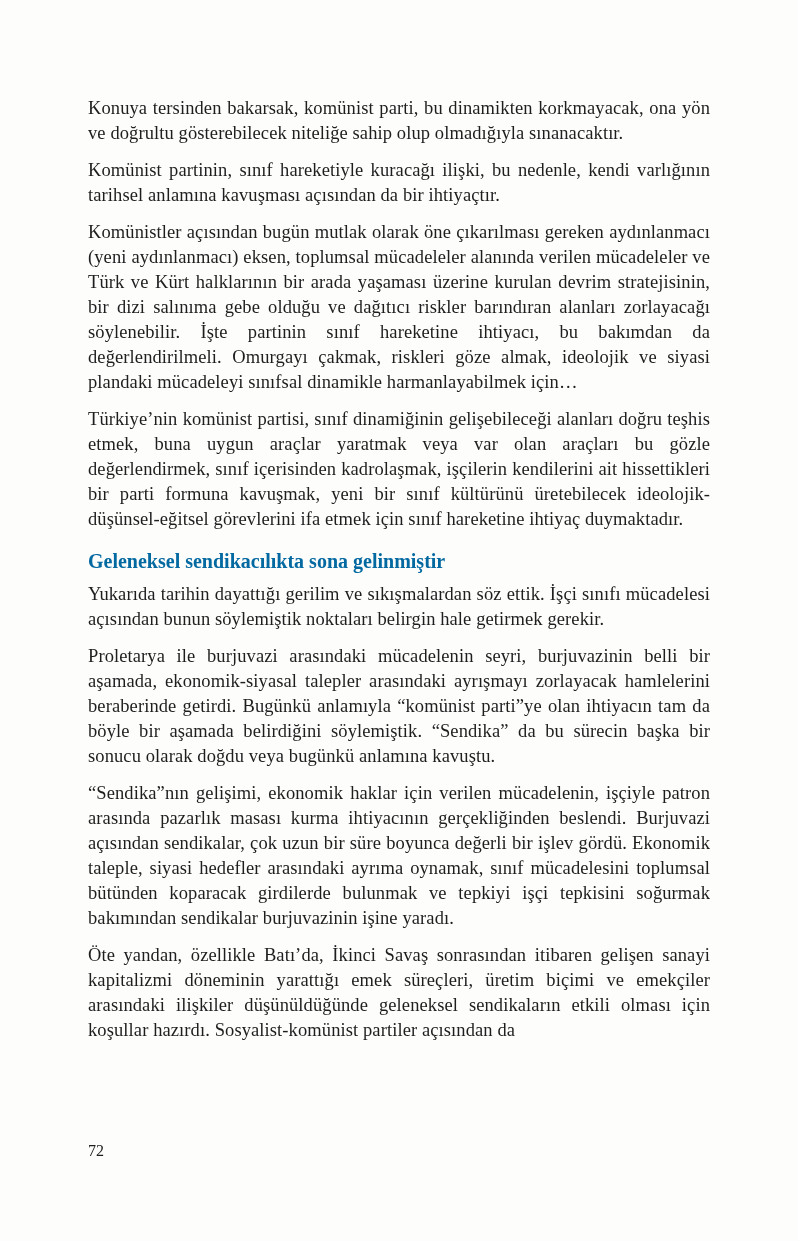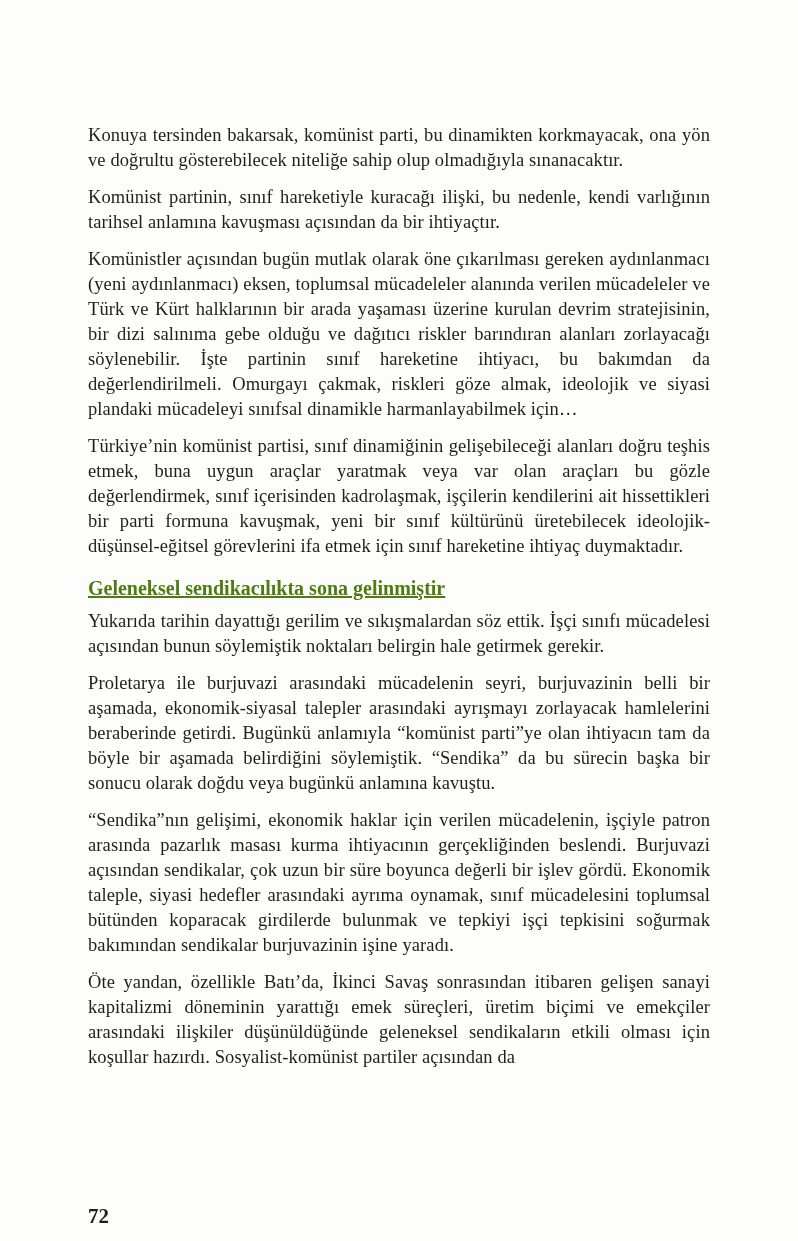--- a/index.html
+++ b/index.html
@@ -15,46 +15,44 @@
   }
   .book-page {
     position: absolute;
     inset: 0;
   }
   .text-block {
     position: absolute;
     left: 88px;
     top: 96px;
     width: 622px;
-    margin-top: 27px;
   }
   p.para {
     margin: 0 0 12px 0;
     font-size: 18.5px;
     line-height: 25px;
     text-align: justify;
     hyphens: auto;
     -webkit-hyphens: auto;
     letter-spacing: 0.1px;
   }
   p.para:last-child { margin-bottom: 0; }
   h2.section-heading {
     margin: 16px 0 8px 0;
     font-size: 20px;
     line-height: 26px;
     font-weight: bold;
-    color: #4d7c0f;
-    text-decoration: underline;
+    color: #0369a1;
   }
   .page-number {
     position: absolute;
     left: 88px;
-    top: 1204px;
-    font-size: 21px;
-    font-weight: bold;
+    top: 1142px;
+    font-size: 16px;
+    font-weight: normal;
     color: #1e1e1e;
     font-family: "Liberation Serif", "DejaVu Serif", serif;
   }
 </style>
 </head>
 <body>
 
 <div class="book-page">
 
   <main class="text-block">

